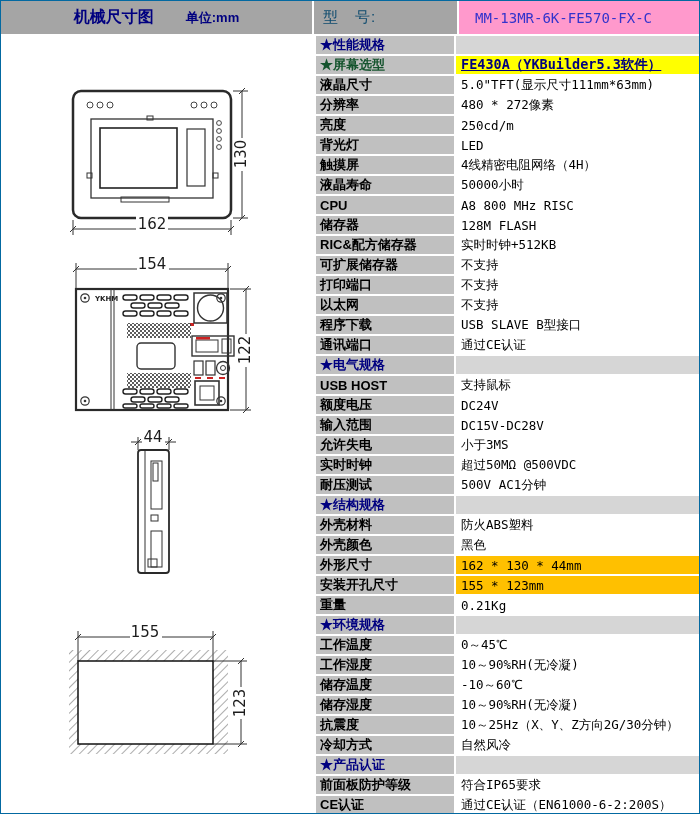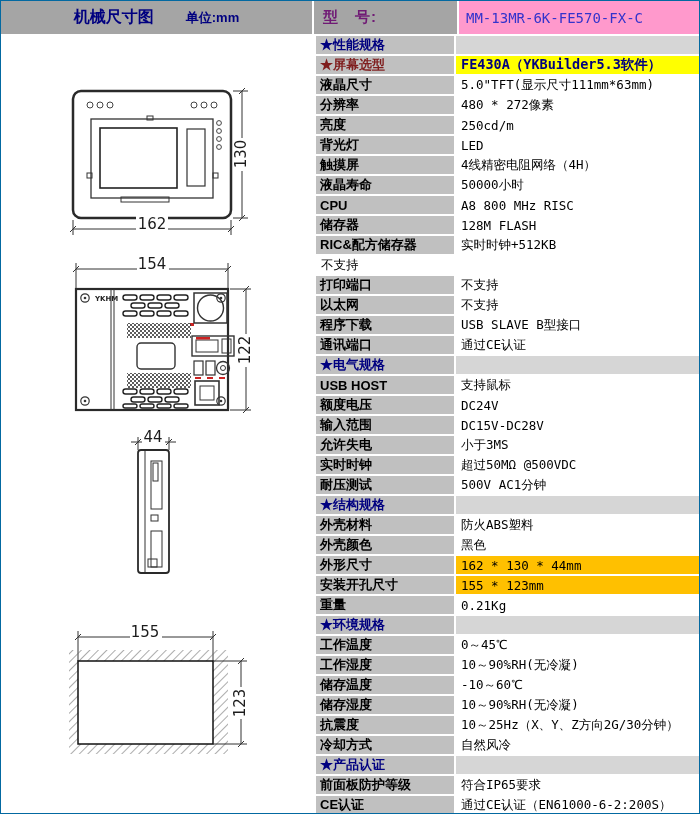--- a/index.html
+++ b/index.html
@@ -6,44 +6,44 @@
   .page{
     position:relative;width:700px;height:814px;box-sizing:border-box;
     background:#fff;border:1px solid #0369a1;overflow:hidden;
     font-family:"Liberation Sans",sans-serif;
   }
   
   .header{position:absolute;top:0;left:0;width:100%;height:33px;display:flex;background:#fff;}
   .h-cell{background:#a5a5a5;display:flex;align-items:center;box-sizing:border-box;}
   .h-left{width:311px;justify-content:center;margin-right:2px;}
   .h-mid{width:143px;margin-right:2px;padding-left:9px;}
-  .h-right{flex:1;background:#ff99cc;padding-left:7px;}
+  .h-right{flex:1;background:#ff99cc;padding-left:16px;}
   .title{color:#000080;font-weight:bold;font-size:16px;}
   .unit{color:#000080;font-weight:bold;font-size:13px;margin-left:32px;}
-  .model-label{color:#701a75;font-weight:bold;font-size:15px;letter-spacing:1px;}
+  .model-label{color:#0c4a6e;font-weight:normal;font-size:15px;letter-spacing:1px;}
   .model-value{color:#3333cc;font-family:"DejaVu Sans Mono",monospace;font-size:14px;}
   
   .diagram-pane{position:absolute;top:35px;left:0;width:313px;height:779px;background:#fff;}
   .diagram-pane svg{position:absolute;left:0;}
   .d1{top:17px;}  .d2{top:215px;}  .d3{top:393px;}  .d4{top:575px;}
   .dimtxt{font-family:"DejaVu Sans",sans-serif;font-size:15px;fill:#1c1c1c;}
   
   .spec{position:absolute;top:35px;left:315px;width:384px;height:778px;
         display:flex;flex-direction:column;background:#fff;}
   .spec-row{flex:1 1 0;display:flex;min-height:0;}
   .spec-row:not(:last-child){margin-bottom:2px;}
   .cell{display:flex;align-items:center;overflow:hidden;white-space:nowrap;box-sizing:border-box;}
   .cell.label{width:138px;background:#c0c0c0;margin-right:2px;
       font-weight:bold;font-size:13px;color:#000;padding-left:4px;}
   .cell.value{flex:1;background:#ffffff;font-family:"DejaVu Sans Mono",monospace;
       font-size:12.5px;color:#000;padding-left:5px;}
   .spec-row.section .cell.label{color:#000080;}
   .spec-row.section .cell.value{background:#d6d6d6;}
-  .spec-row.screen .cell.label{color:#7f1d1d;}
-  .spec-row.screen .cell.value{background:#ffff00;color:#000080;font-weight:bold;font-size:13.5px;}
+  .spec-row.screen .cell.label{color:#14532d;}
+  .spec-row.screen .cell.value{background:#ffff00;color:#000080;font-weight:bold;font-size:13.5px;text-decoration:underline;}
   .spec-row.orange .cell.value{background:#ffc000;}
 </style>
 </head>
 <body>
 
 <div class="page">
 
   <div class="header">
     <div class="h-cell h-left">
       <span class="title">机械尺寸图</span>
@@ -296,20 +296,21 @@
       </div>
       <div class="spec-row normal">
         <div class="cell label">储存器</div>
         <div class="cell value">128M FLASH</div>
       </div>
       <div class="spec-row normal">
         <div class="cell label">RIC&amp;配方储存器</div>
         <div class="cell value">实时时钟+512KB</div>
       </div>
       <div class="spec-row normal">
+        <div class="cell label">可扩展储存器</div>
         <div class="cell value">不支持</div>
       </div>
       <div class="spec-row normal">
         <div class="cell label">打印端口</div>
         <div class="cell value">不支持</div>
       </div>
       <div class="spec-row normal">
         <div class="cell label">以太网</div>
         <div class="cell value">不支持</div>
       </div>

